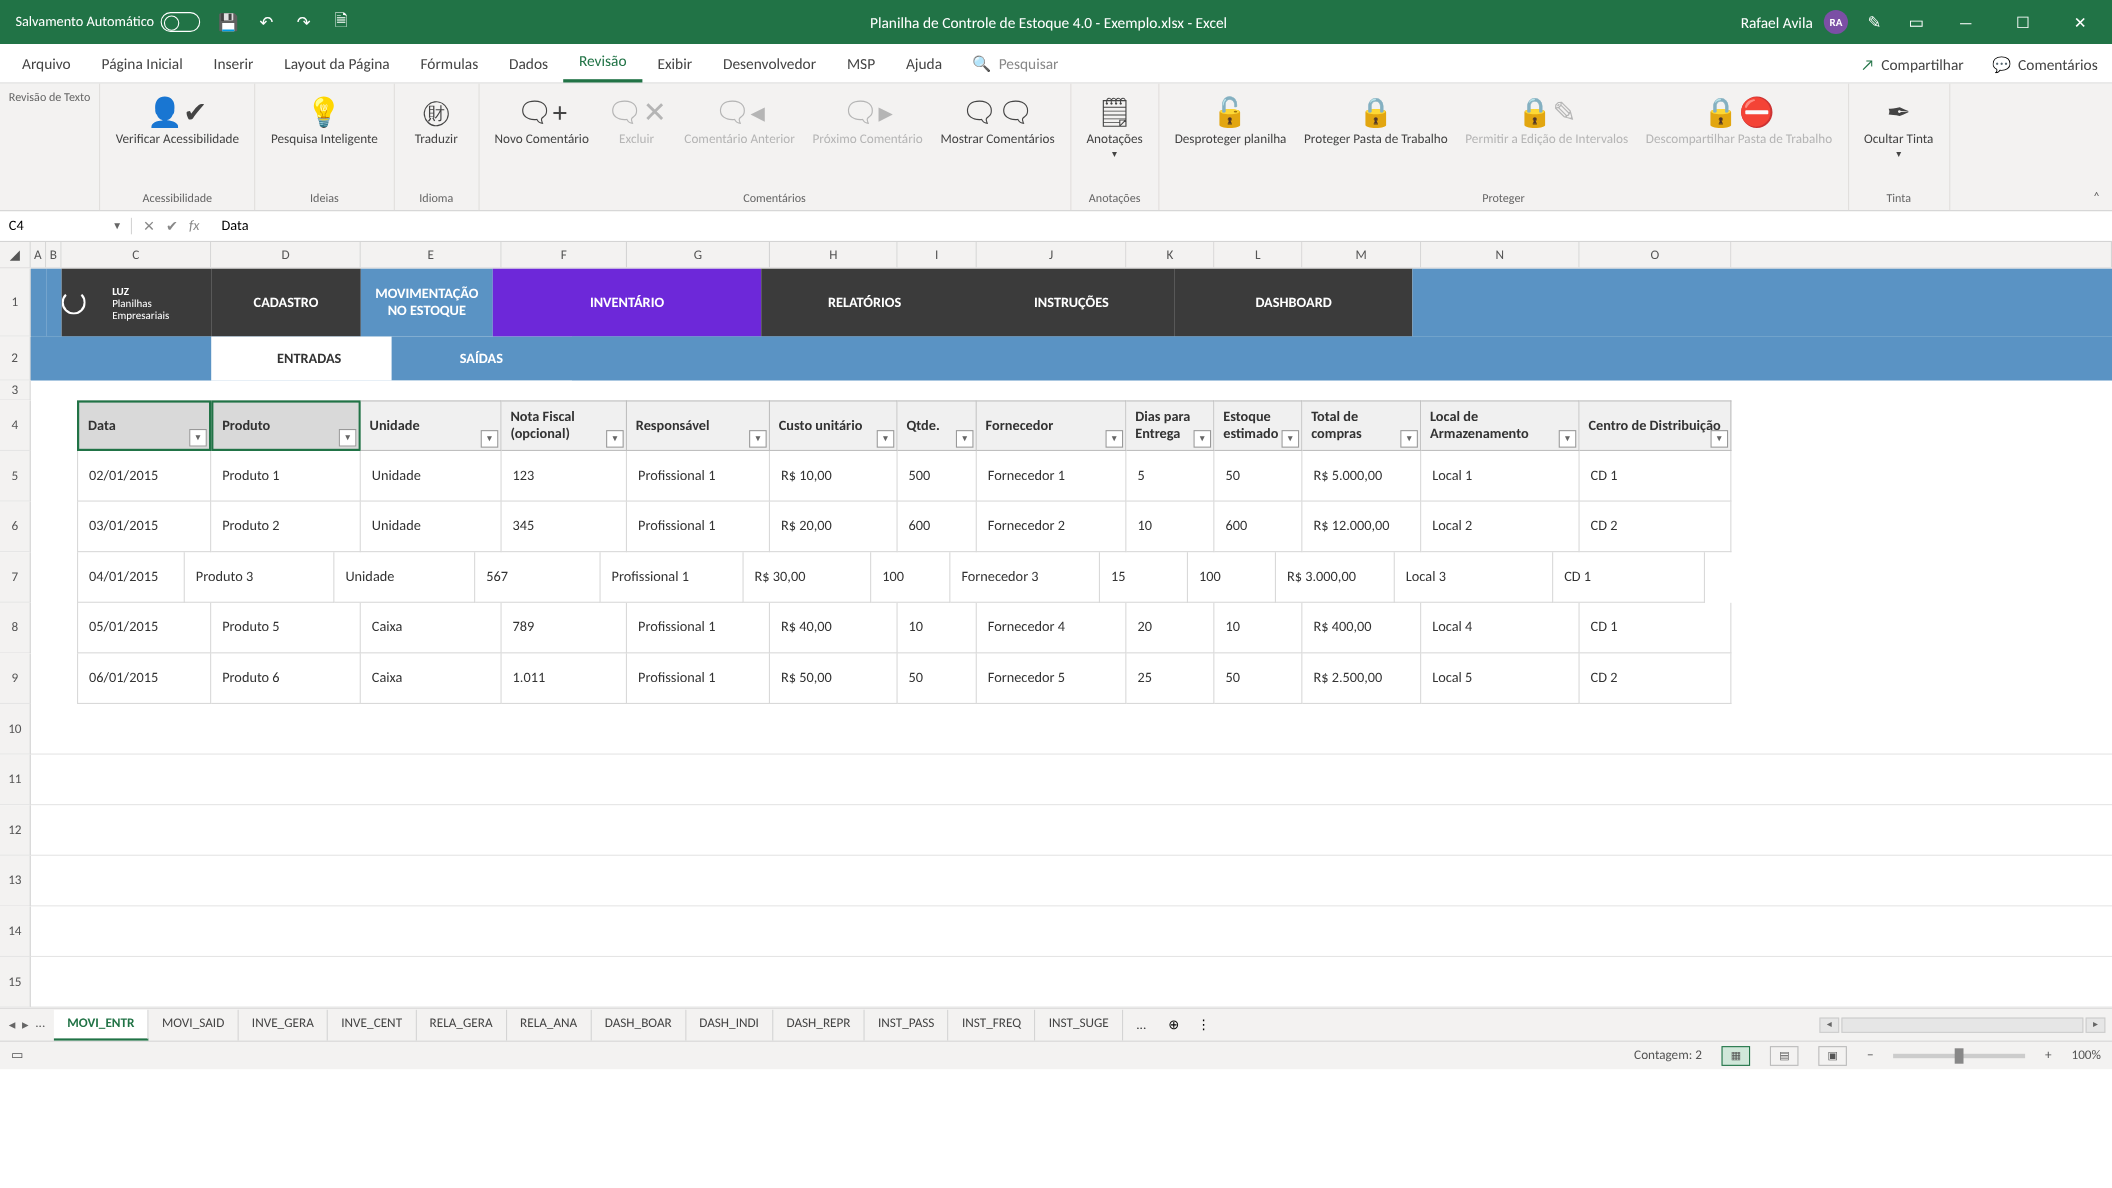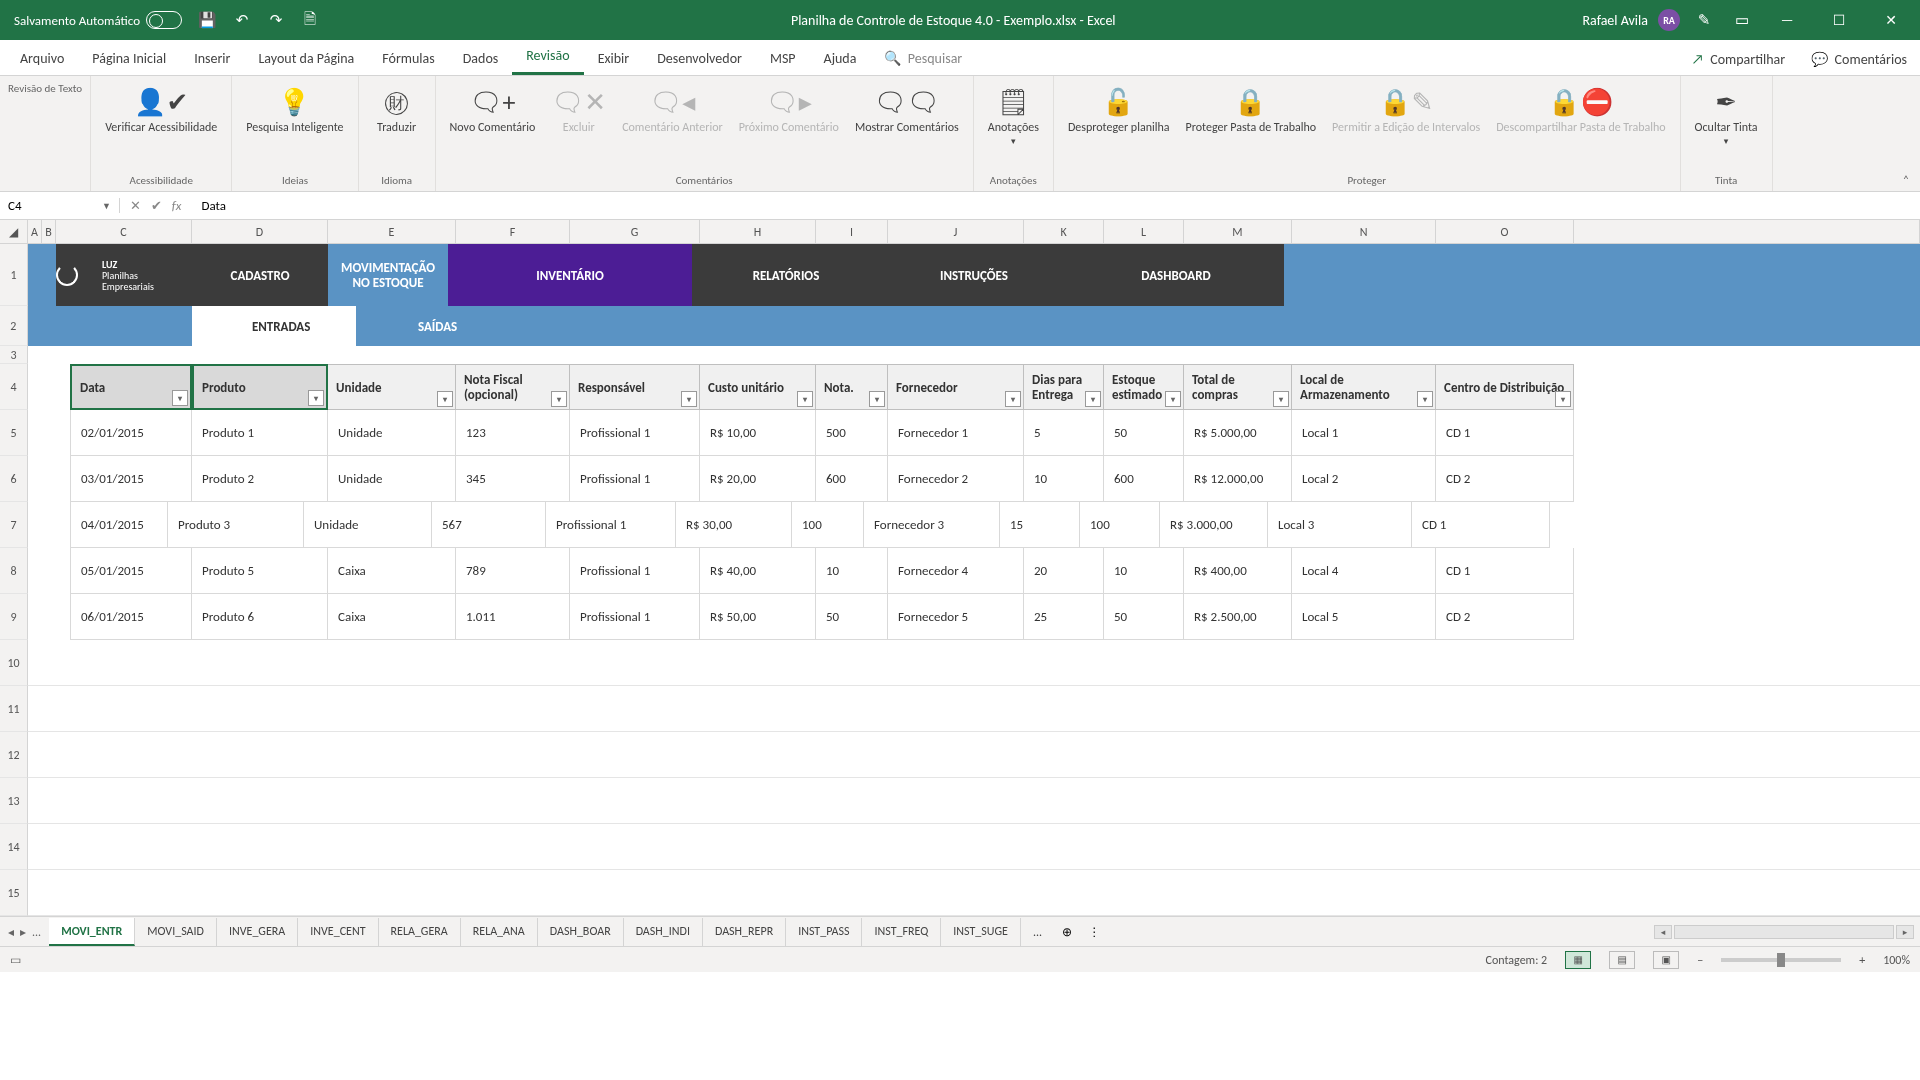--- a/index.html
+++ b/index.html
@@ -58,21 +58,21 @@
 
 
 .bannerrow { height:62px; }
 .banner { display:flex; height:62px; }
 .logo-cell { width:136px; background:#3b3b3b; display:flex; align-items:center; justify-content:center; color:#fff; gap:24px; }
 .logo-cell .ring { width:22px; height:22px; border:2px solid #fff; border-radius:50%; border-top-color:transparent; }
 .logo-text { font-size:10px; line-height:1.1; }
 .nav-item { color:#fff; font-weight:bold; font-size:13px; display:flex; align-items:center; justify-content:center; text-align:center; padding:0 6px; }
 .nav-cadastro { width:136px; background:#3b3b3b; }
 .nav-mov { width:120px; background:#5a93c4; }
-.nav-inv { width:244px; background:#4c1d95; }
+.nav-inv { width:244px; background:#6d28d9; }
 .nav-rel { width:188px; background:#3b3b3b; }
 .nav-dash { width:216px; background:#3b3b3b; }
 .nav-inst { width:188px; background:#3b3b3b; }
 .nav-rest { flex:1; background:#5a93c4; }
 
 
 .subtabrow { height:40px; }
 .subtabs { display:flex; height:40px; background:#5a93c4; width:100%; }
 .subtab-spacer { background:#5a93c4; }
 .subtab { display:flex; align-items:center; justify-content:center; font-weight:bold; font-size:13px; }
@@ -364,21 +364,21 @@
       </div>
     <div class="thcell wG">
         <span>Responsável</span>
         <span class="flt">▾</span>
       </div>
     <div class="thcell wH">
         <span>Custo unitário</span>
         <span class="flt">▾</span>
       </div>
     <div class="thcell wI">
-        <span>Nota.</span>
+        <span>Qtde.</span>
         <span class="flt">▾</span>
       </div>
     <div class="thcell wJ">
         <span>Fornecedor</span>
         <span class="flt">▾</span>
       </div>
     <div class="thcell wK">
         <span>Dias para Entrega</span>
         <span class="flt">▾</span>
       </div>

